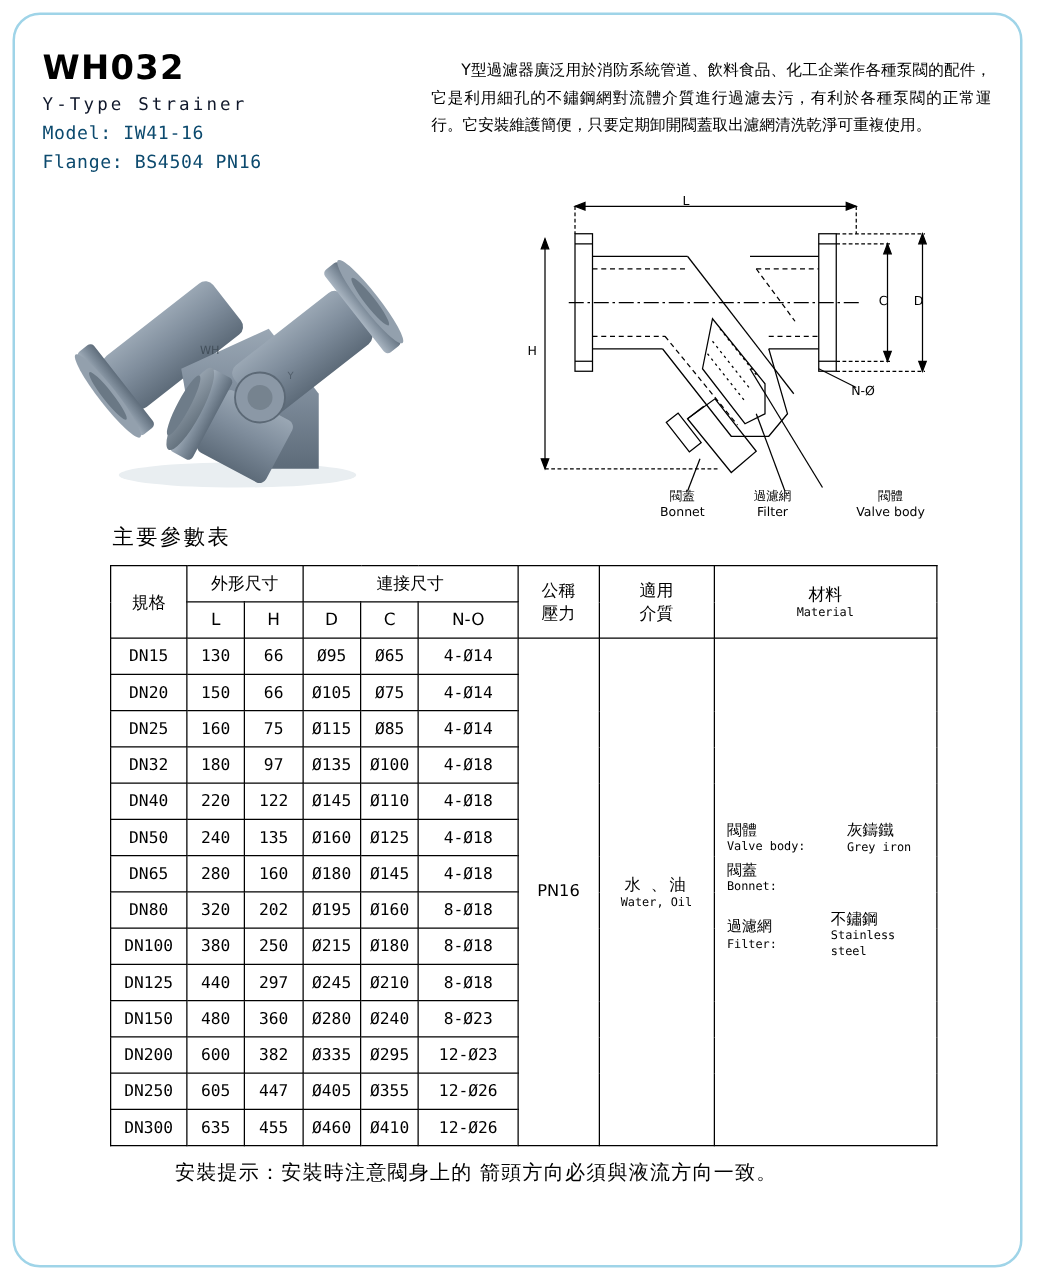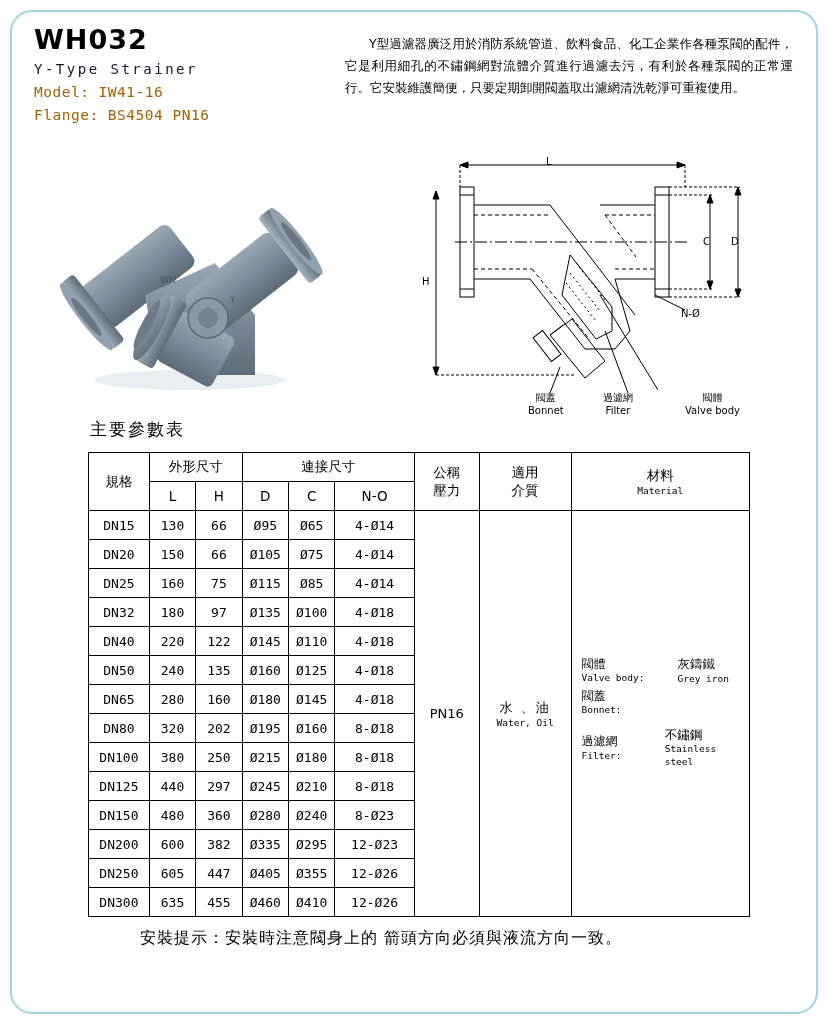--- a/index.html
+++ b/index.html
@@ -22,21 +22,21 @@
     width: 808px;
     height: 1004px;
     border: 2px solid #9fd4e8;
     border-radius: 22px;
     box-sizing: border-box;
   }
   
   .header {
     position: absolute;
     left: 34px;
-    top: 25px;
+    top: 40px;
     width: 330px;
   }
   .title-main {
     font-family: "DejaVu Sans", sans-serif;
     font-size: 27px;
     font-weight: bold;
     letter-spacing: 1px;
     line-height: 1.1;
   }
   .title-cn {
@@ -49,27 +49,27 @@
     font-size: 14px;
     letter-spacing: 2.5px;
     color: #0f172a;
     margin-top: 6px;
   }
   .spec-line {
     font-family: "DejaVu Sans Mono", monospace;
     font-size: 14.5px;
     letter-spacing: 0.5px;
     margin-top: 7px;
-    color: #a16207;
+    color: #0c4a6e;
   }
   
   .intro {
     position: absolute;
     left: 345px;
-    top: 33px;
+    top: 45px;
     width: 448px;
     font-family: "DejaVu Sans", sans-serif;
     font-size: 12.5px;
     line-height: 1.75;
     text-align: justify;
     text-indent: 24px;
   }
   
   .photo {
     position: absolute;

